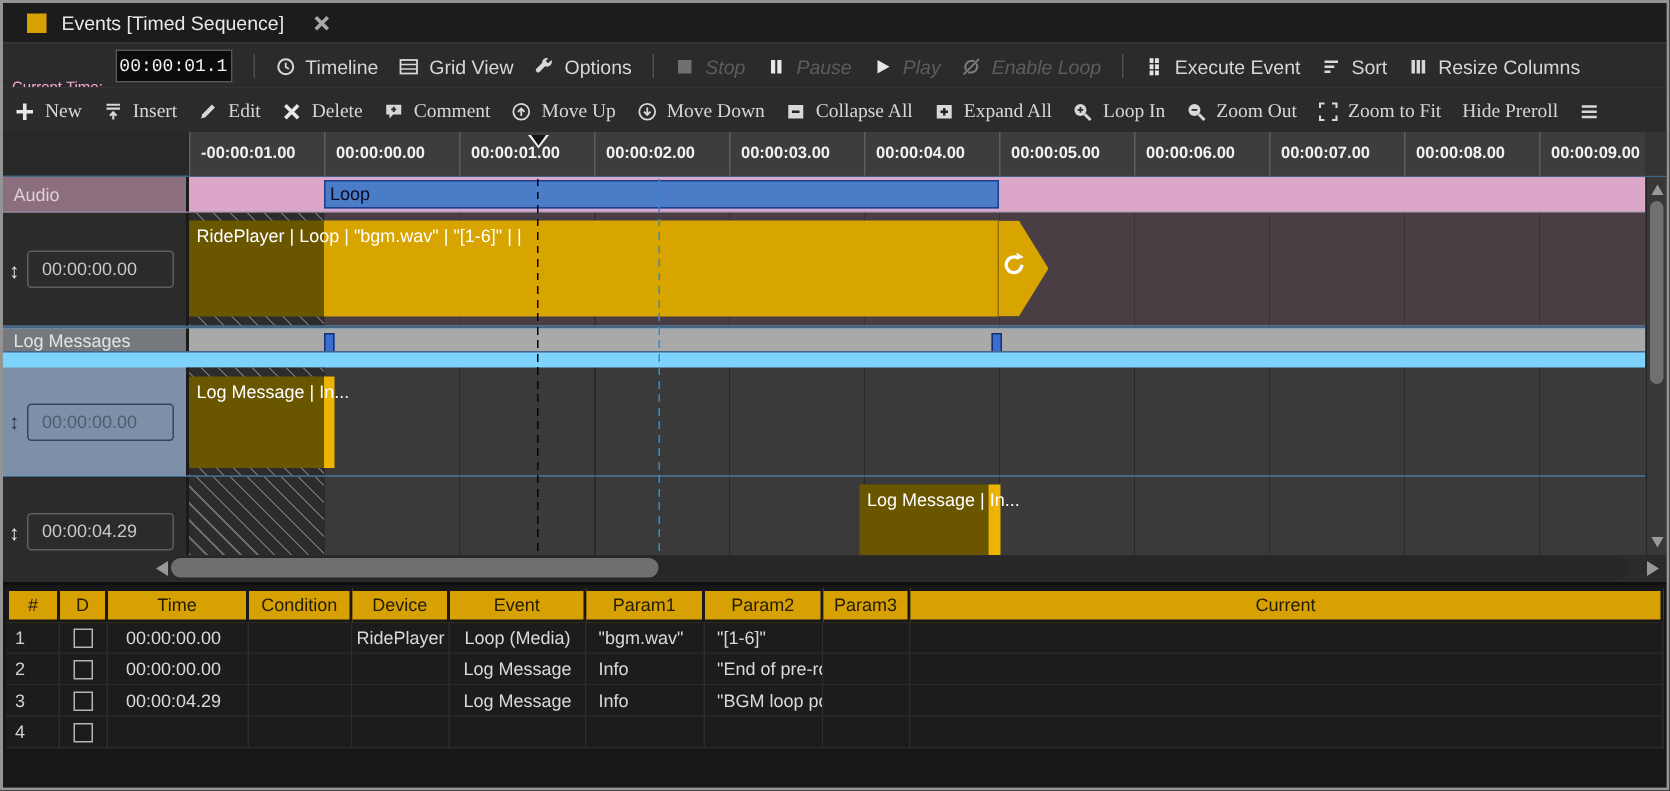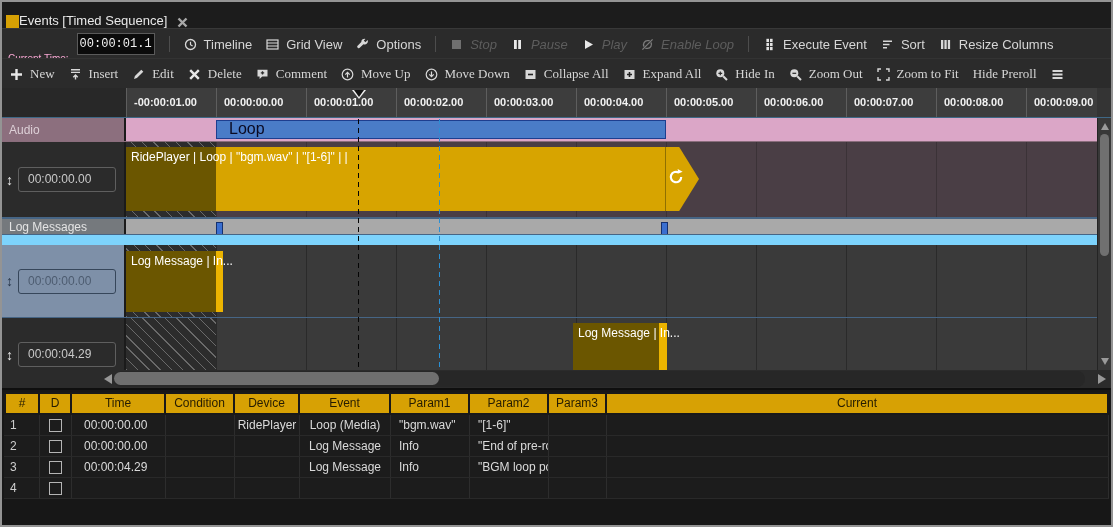--- a/index.html
+++ b/index.html
@@ -1,21 +1,21 @@
 <!DOCTYPE html>
 <html><head>
 <meta charset="utf-8">
 <style>
   html,body{margin:0;padding:0;background:#3a3a3a;}
   .app{position:relative;width:1113px;height:527px;background:#262626;border:2px solid #949494;
        box-sizing:border-box;font-family:"Liberation Sans","DejaVu Sans",sans-serif;color:#dcdcdc;overflow:hidden;}
 
   
   .tabbar{position:absolute;left:0;top:0;right:0;height:26px;background:#1c1c1c;display:flex;align-items:center;}
-  .tab{display:flex;align-items:flex-end;padding:0 4px;height:100%;cursor:pointer;}
+  .tab{display:flex;align-items:center;gap:10px;padding:0 16px;height:100%;cursor:pointer;}
   .tabsq{width:13px;height:13px;background:#d7a104;flex:none;}
   .tabtitle{font-size:13px;color:#e8e8e8;white-space:nowrap;}
   .tabclose{margin-left:10px;display:flex;align-items:center;}
 
   
   .tb{position:absolute;left:0;right:0;display:flex;align-items:center;background:#2b2b2b;gap:14px;}
   .tb1{top:26px;height:30px;border-top:1px solid #383838;padding-left:6px;}
   .tb2{top:56px;height:30px;padding-left:8px;border-top:1px solid #333;font-family:Liberation Serif, serif;}
   .tbbtn{display:flex;align-items:center;gap:7px;background:none;border:none;color:#d6d6d6;
          font-size:13px;font-family:inherit;padding:0;cursor:pointer;white-space:nowrap;}
@@ -45,22 +45,22 @@
   
   .tracks{position:absolute;top:116px;left:0;width:1095px;height:252px;background:#7dd3fc;overflow:hidden;}
   .trow{position:absolute;left:0;width:100%;box-sizing:border-box;}
   .tlabel{position:absolute;left:0;top:0;bottom:0;width:124px;box-sizing:border-box;
           border-right:2px solid #1b1b1b;display:flex;align-items:center;overflow:hidden;}
   .tlane{position:absolute;left:124px;right:0;top:0;bottom:0;overflow:hidden;}
   #row-audio{top:0;height:24px;border-bottom:1px solid #8a6d7c;}
   .audio-l{background:#8c6f7e;color:#ddd0d7;font-size:12px;padding-left:7px;}
   .audio-lane{background:#dba6c7;}
   .loopbar{position:absolute;left:90px;top:2px;width:450px;height:19px;background:#4a7cc7;
-           border:1px solid #1d3e8f;box-sizing:border-box;color:#0a0a22;font-size:16px;
-           padding-left:12px;line-height:16px;cursor:pointer;}
+           border:1px solid #1d3e8f;box-sizing:border-box;color:#0a0a22;font-size:12px;
+           padding-left:3px;line-height:16px;cursor:pointer;}
   #row-ride{top:24px;height:77px;border-bottom:2px solid #466585;}
   #row-loggroup{top:101px;height:16px;border-bottom:1px solid #466585;}
   #row-log1{top:127px;height:73px;border-bottom:1px solid #466585;}
   #row-log2{top:200px;height:52px;}
   .dark-label{background:#2b2b2b;}
   .sel-label{background:#7e90a8;}
   .maroon-lane{background:#4a3e45;background-image:repeating-linear-gradient(to right,rgba(0,0,0,.20) 0 1px,transparent 1px 90px);}
   .gray-lane{background:#3a3a3a;background-image:repeating-linear-gradient(to right,rgba(0,0,0,.28) 0 1px,transparent 1px 90px);}
   .loggroup-l{background:#75797d;color:#e4e4e4;font-size:12px;padding-left:7px;}
   .loggroup-lane{background:#a9a9a9;}
@@ -267,21 +267,21 @@
           <path d="M4 6.5h5M6.5 4v5" stroke="#222222" stroke-width="1.6"></path>
         </svg>
       <span>Expand All</span>
     </button>
     <button class="tbbtn">
       <svg width="13" height="13" viewBox="0 0 13 13">
           <circle cx="5.3" cy="5.3" r="4" fill="#d8d8d8"></circle>
           <path d="M8.2 8.2L12 12" stroke="#d8d8d8" stroke-width="2"></path>
           <path d="M5.3 3.4v3.8M3.4 5.3h3.8" stroke="#2b2b2b" stroke-width="1.2"></path>
         </svg>
-      <span>Hide In</span>
+      <span>Loop In</span>
     </button>
     <button class="tbbtn">
       <svg width="13" height="13" viewBox="0 0 13 13">
           <circle cx="5.3" cy="5.3" r="4" fill="#d8d8d8"></circle>
           <path d="M8.2 8.2L12 12" stroke="#d8d8d8" stroke-width="2"></path>
           <path d="M3.4 5.3h3.8" stroke="#2b2b2b" stroke-width="1.2"></path>
         </svg>
       <span>Zoom Out</span>
     </button>
     <button class="tbbtn">

